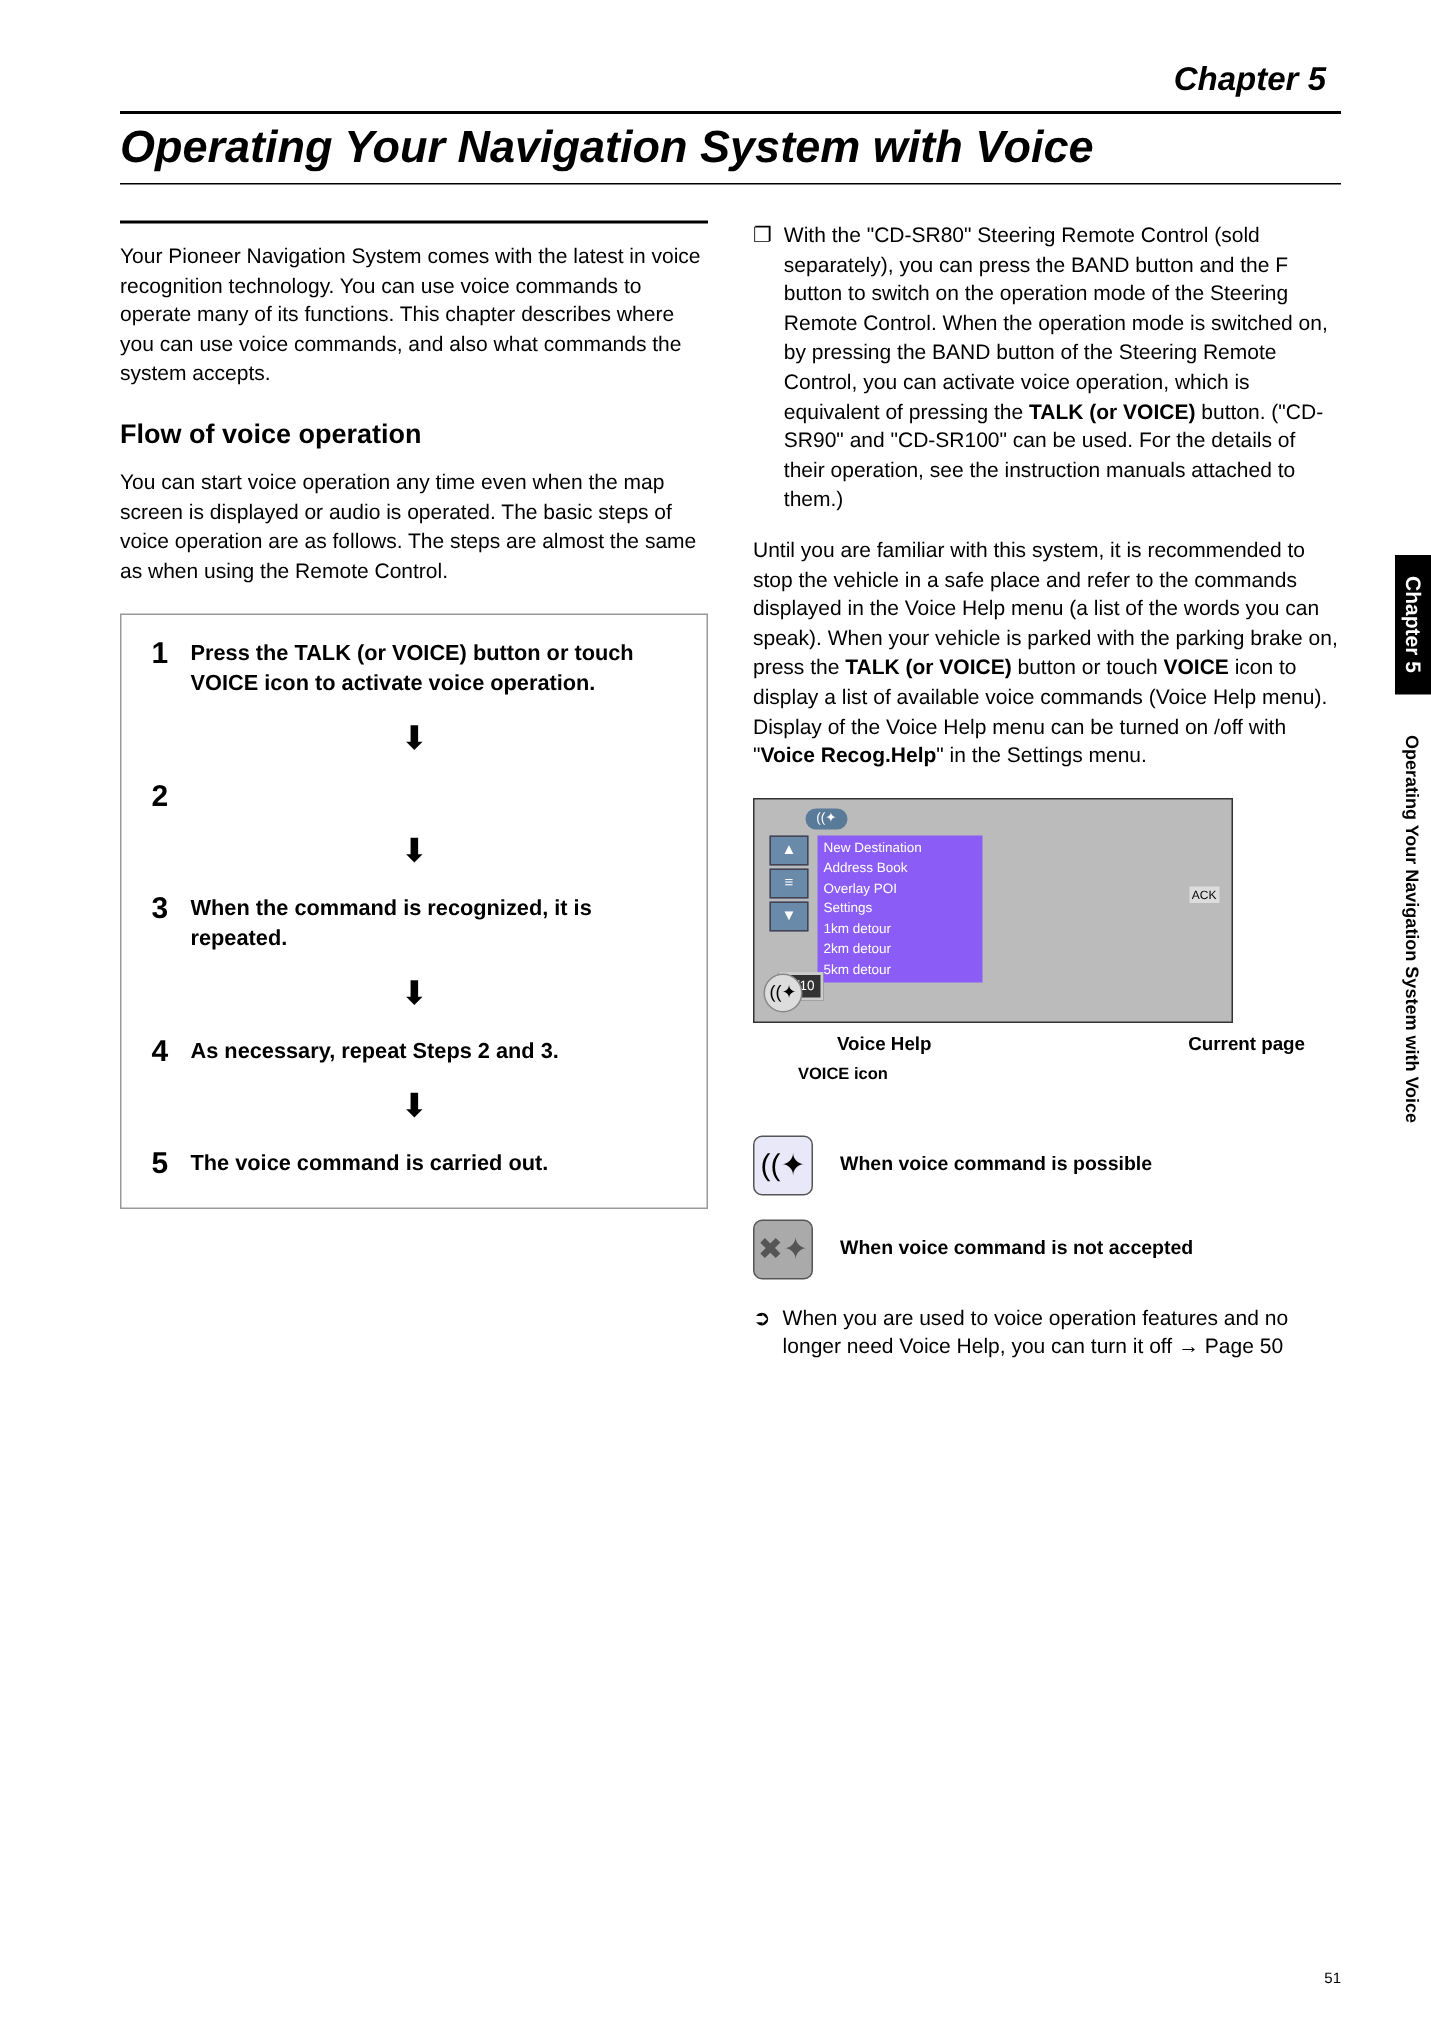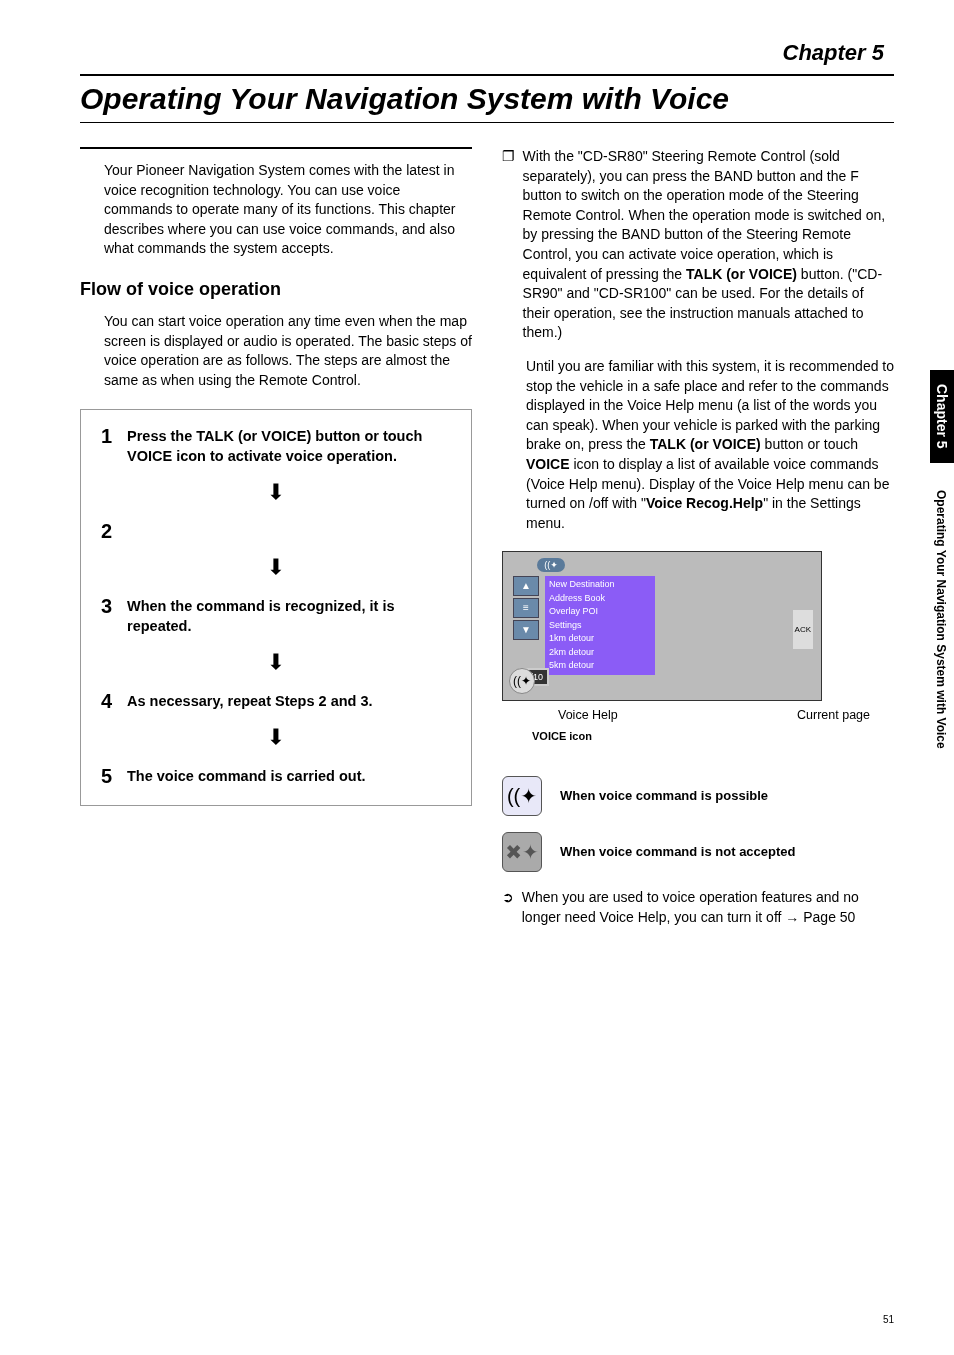--- a/index.html
+++ b/index.html
@@ -42,21 +42,21 @@
     .section-heading {
       font-size: 20px;
       font-weight: bold;
       margin-bottom: 4px;
     }
     .rule {
       border-bottom: 2px solid #000;
       margin-bottom: 12px;
       width: 100%;
     }
-    .para { margin-bottom: 18px; margin-left: 24px; }
+    .para { margin-bottom: 18px; }
     .subsection-heading {
       font-size: 18px;
       font-weight: bold;
       margin-bottom: 10px;
     }
     .steps-box {
       border: 0.5px solid #999;
       padding: 16px 20px 12px 20px;
       margin-top: 18px;
     }
@@ -105,21 +105,21 @@
       color: #fff;
       font-size: 9px;
       padding: 2px 4px;
       line-height: 1.5;
       width: 110px;
     }
     .screenshot-menu div { white-space: nowrap; }
     .screen-label-row {
       display: flex;
       font-size: 12.5px;
-      font-weight: normal;
+      font-weight: bold;
       margin-bottom: 4px;
     }
     .screen-label-row .l1 { margin-left: 56px; }
     .screen-label-row .l2 { margin-left: auto; margin-right: 24px; }
     .voice-icon-label {
       font-size: 11px;
       font-weight: bold;
       margin-left: 30px;
       margin-bottom: 32px;
     }
@@ -178,21 +178,21 @@
       color: #fff;
       font-size: 9px;
       padding: 1px 4px;
     }
     .ack-badge {
       position: absolute;
       right: 8px;
       top: 58px;
       background: #ddd;
       font-size: 8px;
-      padding: 14px 2px;
+      padding: 0 2px;
     }
     .corner-icon {
       position: absolute;
       bottom: 6px;
       left: 6px;
       width: 26px;
       height: 26px;
       border-radius: 50%;
       background: #ddd;
       border: 1px solid #888;

